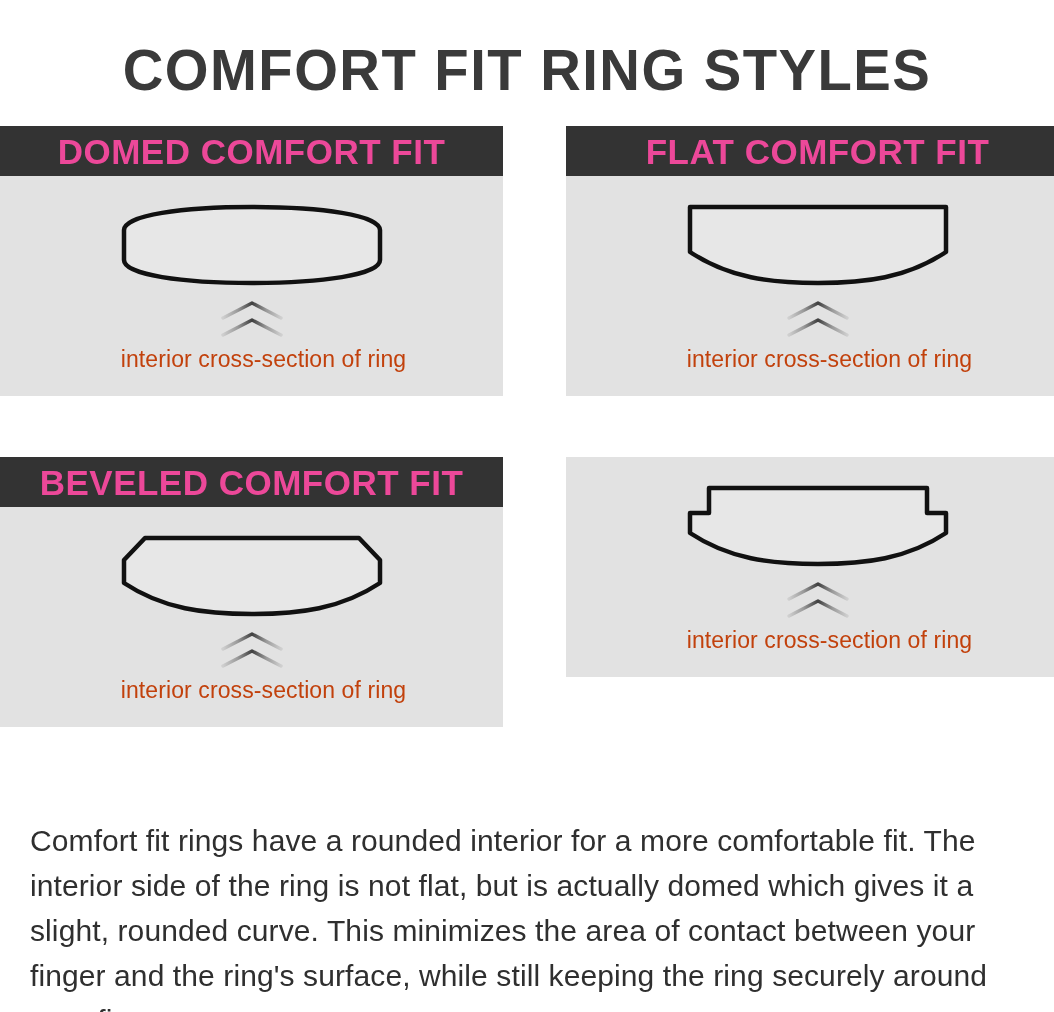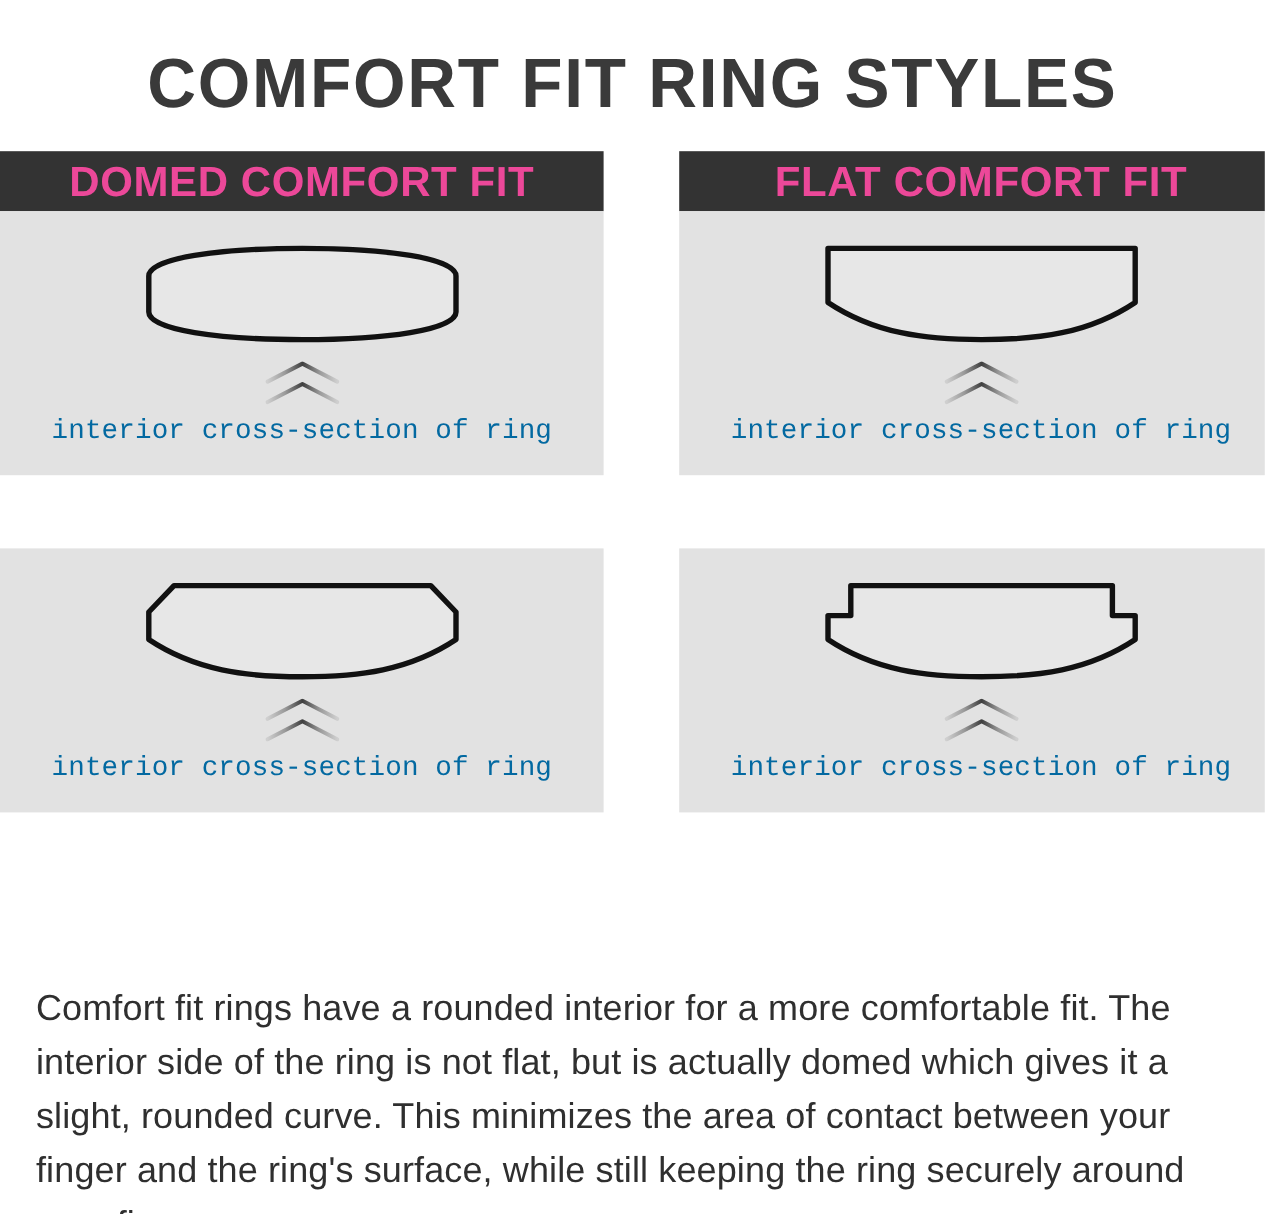--- a/index.html
+++ b/index.html
@@ -106,24 +106,25 @@
     justify-content: center;
   }
   .chevrons svg { display: block; }
 
   .caption {
     position: absolute;
     left: 0;
     top: 170px;
     width: 100%;
     text-align: center;
-    font-family: Liberation Mono, monospace;
+    font-family: Liberation Sans, sans-serif;
     font-size: 23px;
-    color: #0369a1;
+    color: #c2410c;
     letter-spacing: 0.1px;
+    padding-left: 12px;
   }
 
   
   .description {
     position: absolute;
     left: 30px;
     top: 788px;
     width: 1000px;
     font-family: "Liberation Sans Narrow", "Liberation Sans", sans-serif;
     font-size: 30px;
@@ -202,20 +203,23 @@
           </defs>
           <path d="M 3 17 L 32 2 L 61 17" fill="none" stroke="url(#chevGrad2)" stroke-width="3.4" stroke-linecap="round" stroke-linejoin="round"></path>
           <path d="M 3 34 L 32 19 L 61 34" fill="none" stroke="url(#chevGrad2)" stroke-width="3.4" stroke-linecap="round" stroke-linejoin="round"></path>
         </svg>
       </div>
       <div class="caption">interior cross-section of ring</div>
     </div>
   </section>
 
   <section class="panel col-left row-bottom">
+    <div class="panel-header">
+      <span class="panel-header-label">BEVELED COMFORT FIT</span>
+    </div>
     <div class="panel-body">
       <div class="shape-wrap">
         <svg width="266" height="86" viewBox="0 0 266 86" aria-hidden="true">
           <path d="M 26 5
                    L 240 5
                    L 261 27
                    L 261 50
                    C 222 76, 180 81, 133 81
                    C 86 81, 44 76, 5 50
                    L 5 27

